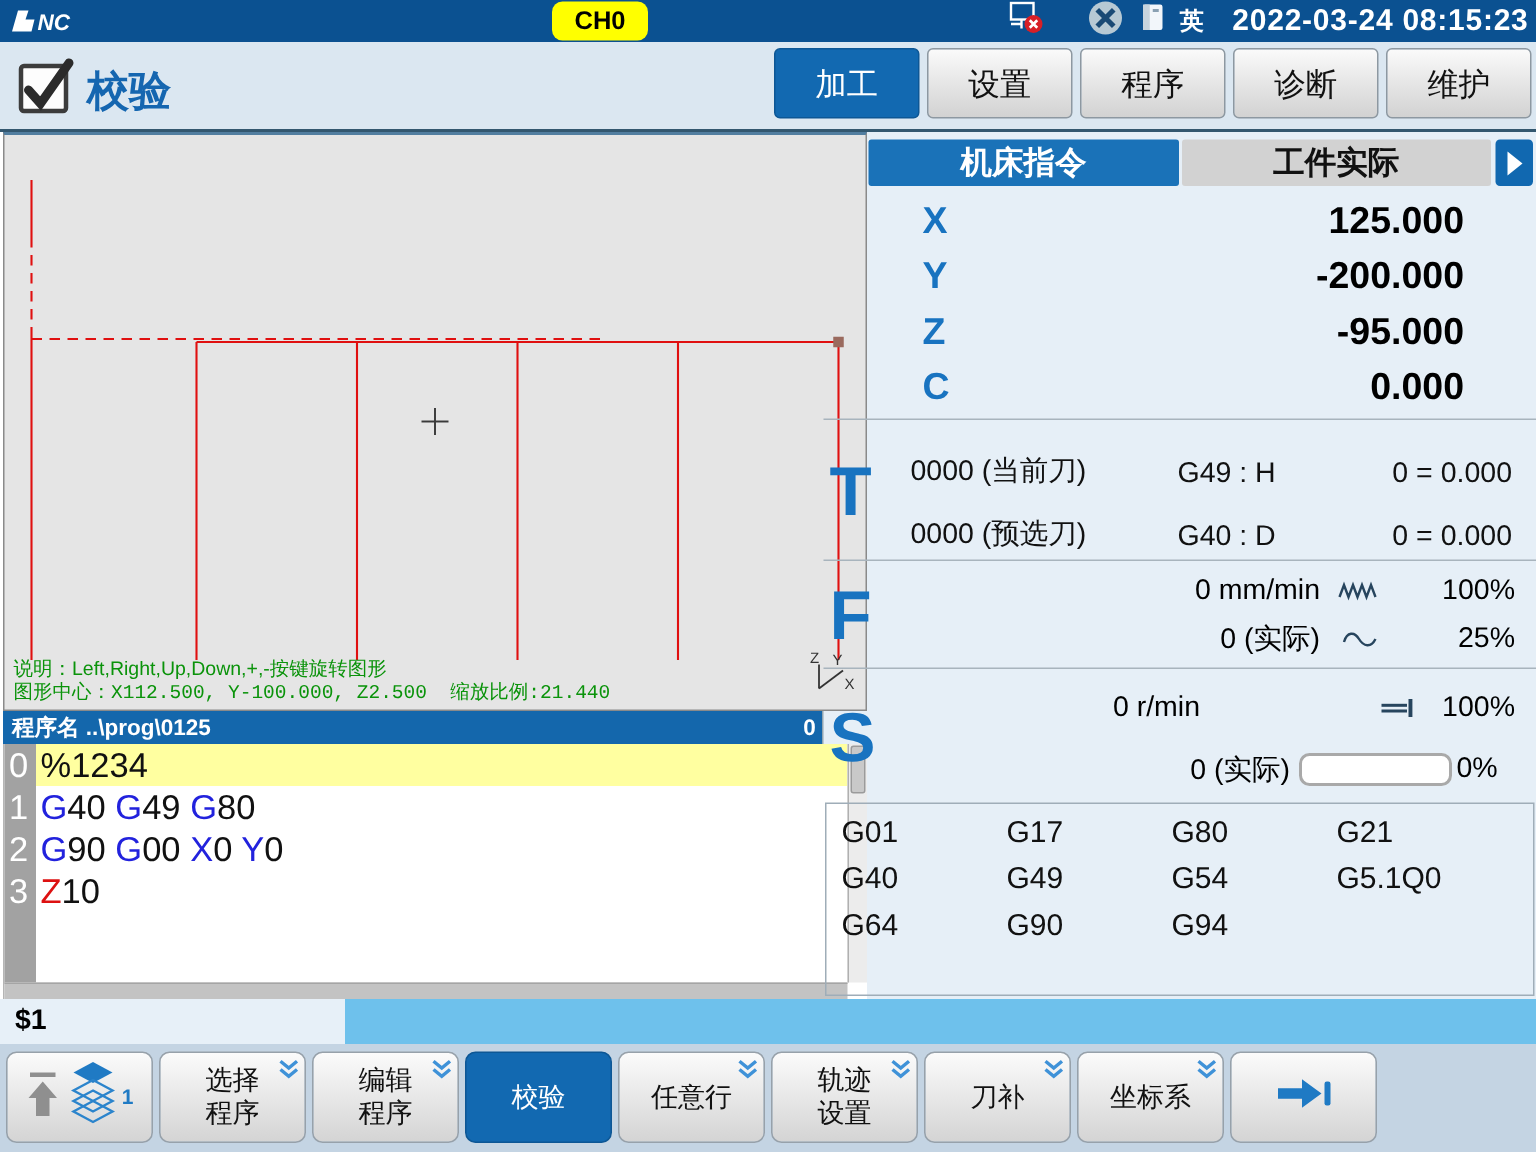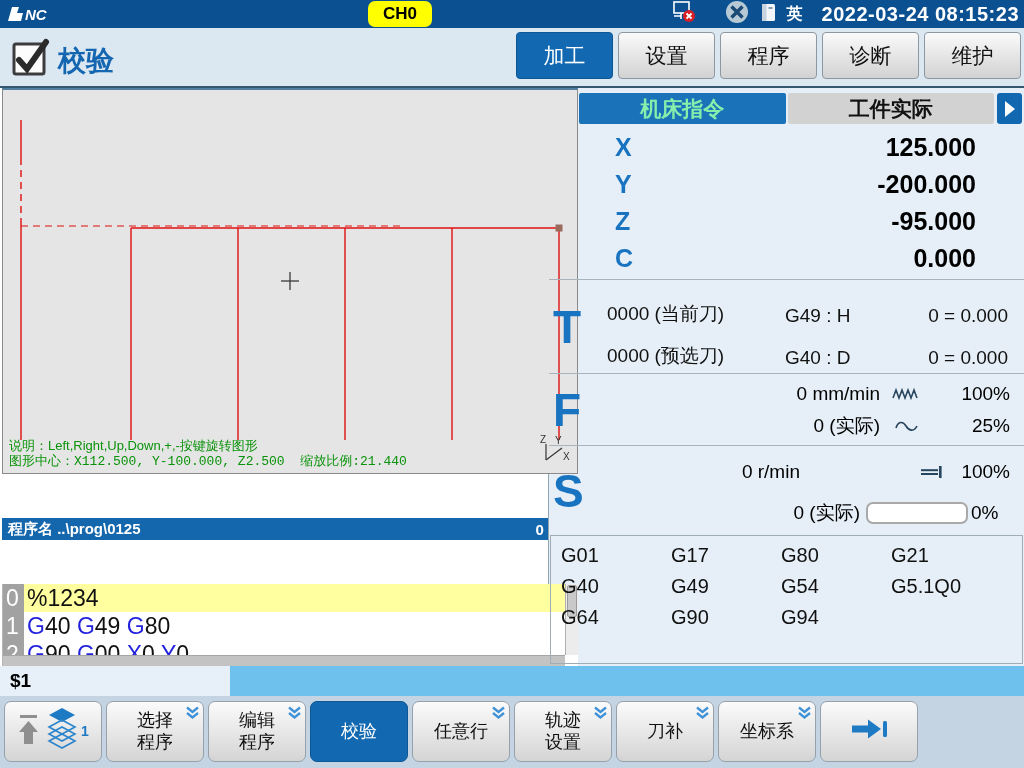--- a/index.html
+++ b/index.html
@@ -19,21 +19,21 @@
   .titlebar{height:60px;background:#dbe7f1;border-bottom:2px solid #33576f;position:relative;}
   .check-icon{position:absolute;left:10px;top:8px;}
   .page-title{position:absolute;left:58px;top:14px;font-size:28px;font-weight:bold;color:#1566b0;}
   .top-tabs{position:absolute;right:3px;top:4px;display:grid;grid-template-columns:repeat(5,97px);gap:5px;border-radius:11px;}
   .top-tab{height:47px;border:1px solid #8d98a1;border-radius:4px;background:linear-gradient(#fafafa,#d2d2d2);
     font-size:21px;color:#111;display:flex;align-items:center;justify-content:center;}
   .top-tab.active{background:#1269b1;color:#fff;border-color:#0d5795;}
 
   
   .main{display:flex;height:578px;}
-  .left-col{width:548px;display:flex;flex-direction:column;background:#fff;gap:44px;}
+  .left-col{width:548px;display:flex;flex-direction:column;background:#fff;}
   .graphics{height:386px;margin-left:2px;width:576px;background:#e5e5e5;position:relative;
     border:1px solid #8a8a8a;border-top:2px solid #527ea0;}
   .hint{position:absolute;left:6px;font-size:13px;color:#0a930a;white-space:pre;}
   .hint1{bottom:18px;} .hint2{bottom:3px;font-family:Liberation Mono, monospace;}
   .axes-icon{position:absolute;right:6px;bottom:6px;}
 
   .prog-header{height:22px;background:#1467ac;color:#fff;display:flex;align-items:center;
     justify-content:space-between;padding:0 10px 0 6px;font-size:15px;font-weight:bold;
     border-top-right-radius:9px;margin-left:2px;width:576px;}
   .prog-list{flex:1;position:relative;background:#fff;margin-left:2px;width:576px;border-left:1px solid #b5b5b5;}
@@ -47,21 +47,21 @@
   .v-scroll{position:absolute;right:0;top:0;width:13px;bottom:11px;background:#ececec;border-left:1px solid #b0b0b0;}
   .v-thumb{margin:1px;height:32px;background:#c9c9c9;border:1px solid #9b9b9b;border-radius:2px;}
   .h-scroll{position:absolute;left:0;right:13px;bottom:0;height:11px;background:#c3c3c3;border-top:1px solid #a5a5a5;}
 
   
   .right-col{flex:1;background:#e6eff7;border-left:1px solid #92a5b2;display:flex;flex-direction:column;}
   .pos-tabs{height:38px;display:flex;align-items:center;gap:3px;padding:3px 2px 0;}
   .pos-arrow{width:25px;height:31px;background:#1168b0;border-radius:3px;display:flex;align-items:center;justify-content:center;flex:none;}
   .pos-tab{flex:1;height:31px;line-height:31px;text-align:center;font-size:21px;font-weight:bold;
     background:#d2d2d2;color:#111;border-radius:2px;}
-  .pos-tab.active{background:#1a72b8;color:#86efac;}
+  .pos-tab.active{background:#1a72b8;color:#ffffff;}
   .coords{height:153px;padding-top:3px;}
   .coord-row{height:37px;display:flex;align-items:center;}
   .c-name{width:96px;padding-left:66px;color:#1873c0;font-weight:bold;font-size:25px;}
   .c-val{flex:1;text-align:right;padding-right:48px;font-weight:bold;font-size:25px;color:#000;}
   .section{border-top:1px solid #a8b4bd;position:relative;}
   .big-letter{position:absolute;left:4px;top:50%;transform:translateY(-50%);
     font-size:46px;font-weight:bold;color:#1873c0;line-height:1;}
   .tool-sec{height:94px;padding:0 0 0 58px;display:flex;flex-direction:column;justify-content:center;}
   .tool-row{height:42px;display:flex;align-items:flex-end;font-size:19px;color:#111;}
   .t-tool{width:178px;} .t-g{width:118px;} .t-off{flex:1;text-align:right;padding-right:16px;}

